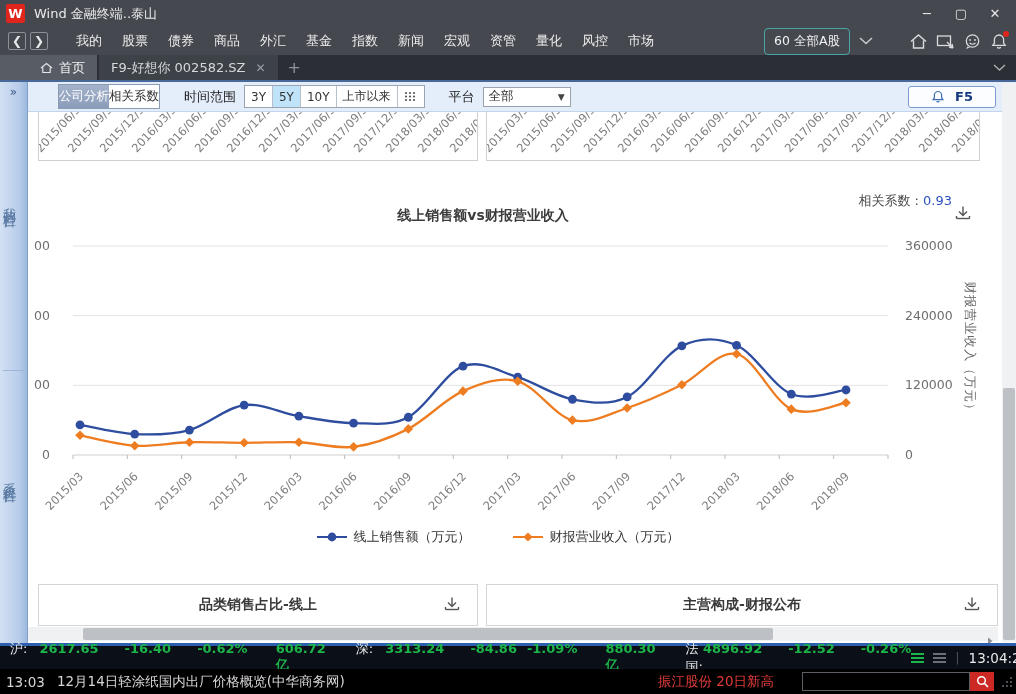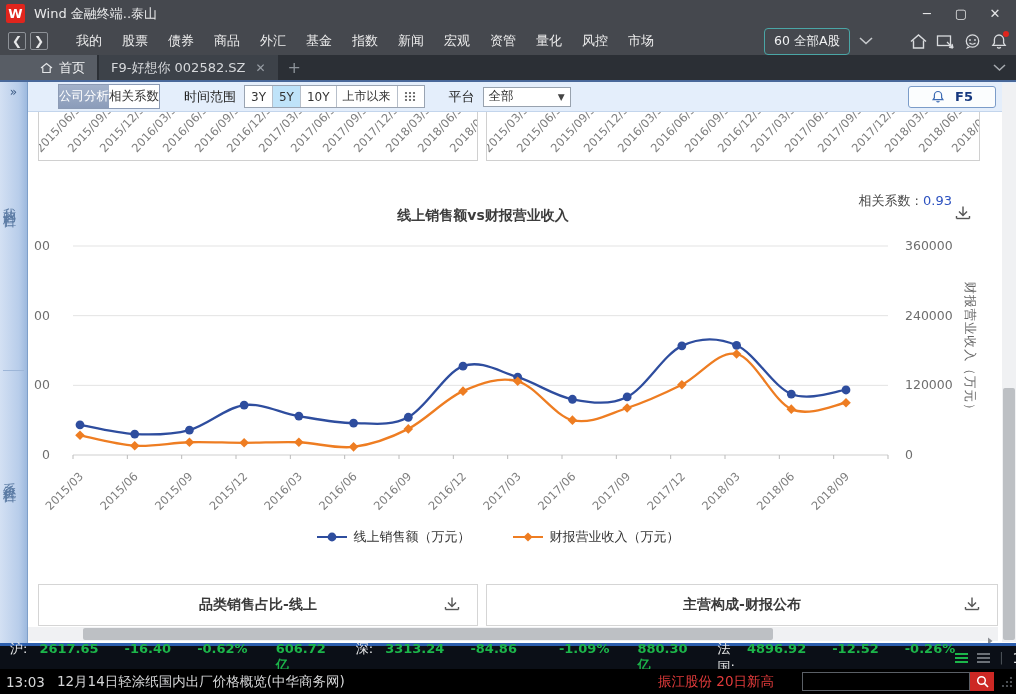--- a/index.html
+++ b/index.html
@@ -459,26 +459,26 @@
           <span class="lbl" style="margin-left: 0px;">沪:</span>
           <span class="num" style="margin-left: 12px;">2617.65</span>
           <span class="num" style="margin-left: 26px;">-16.40</span>
           <span class="num" style="margin-left: 26px;">-0.62%</span>
           <span class="num" style="margin-left: 28px;">606.72亿</span>
         </div>
         <div class="idx" style="margin-left: 30px;">
           <span class="lbl" style="margin-left: 0px;">深:</span>
           <span class="num" style="margin-left: 12px;">3313.24</span>
           <span class="num" style="margin-left: 26px;">-84.86</span>
-          <span class="num" style="margin-left: 42px;">-1.09%</span>
+          <span class="num" style="margin-left: 10px;">-1.09%</span>
           <span class="num" style="margin-left: 28px;">880.30亿</span>
         </div>
         <div class="idx" style="margin-left: 30px;">
           <span class="lbl" style="margin-left: 0px;">法国:</span>
-          <span class="num" style="margin-left: 12px;">4896.92</span>
+          <span class="num" style="">4896.92</span>
           <span class="num" style="margin-left: 26px;">-12.52</span>
           <span class="num" style="margin-left: 26px;">-0.26%</span>
         </div>
       </div>
     <div class="sb-right">
       <span class="burger">
           <i style="background:#1cb54a"></i>
           <i style="background:#1cb54a"></i>
           <i style="background:#1cb54a"></i>
         </span>

